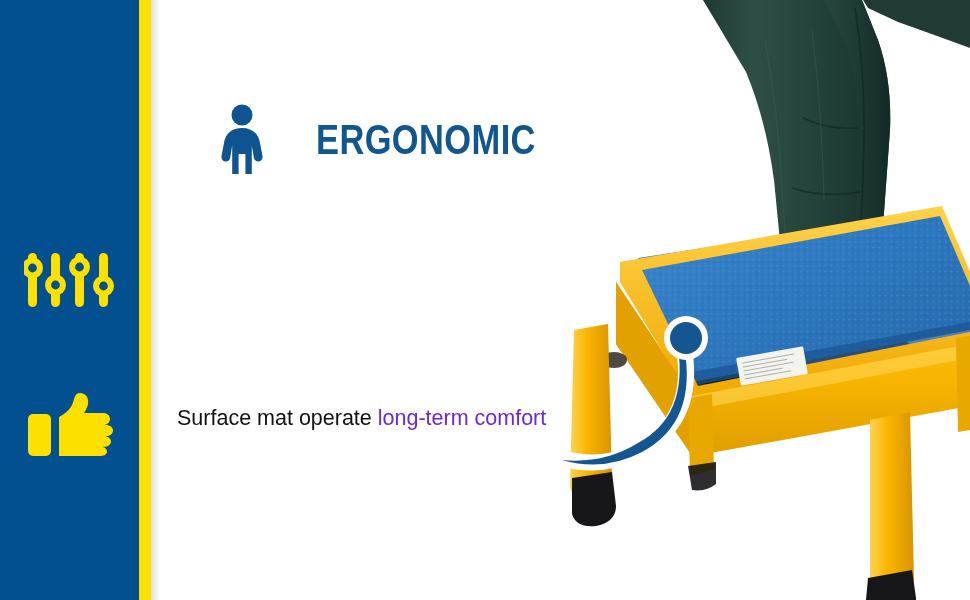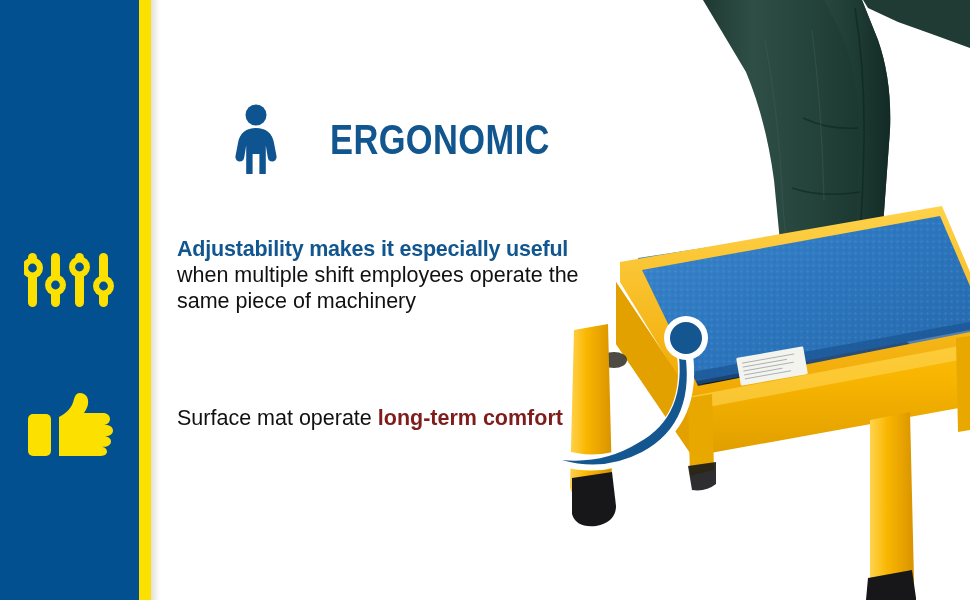--- a/index.html
+++ b/index.html
@@ -49,21 +49,21 @@
     display: flex;
     align-items: center;
     justify-content: center;
   }
   .icon-sliders { top: 238px; height: 84px; }
   .icon-thumb   { top: 382px; height: 86px; }
 
   
   .header-row {
     position: absolute;
-    left: 230px;
+    left: 216px;
     top: 104px;
     display: flex;
     align-items: center;
   }
   .person-icon {
     width: 52px;
     height: 72px;
     flex: 0 0 auto;
   }
   .header-title {
@@ -105,22 +105,22 @@
     position: absolute;
     left: 177px;
     top: 405px;
     width: 440px;
     font-size: 21.5px;
     line-height: 26px;
     color: #111111;
     white-space: nowrap;
   }
   .copy-block-2 .bold-blue {
-    color: #7f1d1d;
-    font-weight: bold;
+    color: #6d28d9;
+    font-weight: normal;
     margin-top: 38px;
   }
 
   
   .photo {
     position: absolute;
     left: 560px;
     top: 0;
     width: 410px;
     height: 600px;
@@ -182,24 +182,20 @@
   <div class="header-row">
     <svg class="person-icon" viewBox="0 0 52 72">
       <circle cx="26" cy="11" r="10.5" fill="#0E5490"></circle>
       <path d="M26 24 C16.5 24 9.5 29 8 39 L5.5 52 C5 55.2 7 57.5 9.8 57.5 C12.2 57.5 13.8 55.8 14.2 53.4
                L16.2 41.5 L16.2 70 L22.6 70 L22.6 50 L29.4 50 L29.4 70 L35.8 70 L35.8 41.5 L37.8 53.4
                C38.2 55.8 39.8 57.5 42.2 57.5 C45 57.5 47 55.2 46.5 52 L44 39 C42.5 29 35.5 24 26 24 Z" fill="#0E5490"></path>
     </svg>
     <div class="header-title">ERGONOMIC</div>
   </div>
 
-  <div class="copy-block-1">
-    <span class="lead">Adjustability makes it especially useful</span>
-    <span class="rest">when multiple shift employees operate the same piece of machinery</span>
-  </div>
 
   <div class="copy-block-2">
     <span>Surface mat operate </span><span class="bold-blue">long-term comfort</span>
   </div>
 
   <div class="photo">
     <svg width="410" height="600" viewBox="0 0 410 600">
       <defs>
         <linearGradient id="trouser" x1="0" y1="0" x2="1" y2="0">
           <stop offset="0%" stop-color="#1E3832"></stop>

